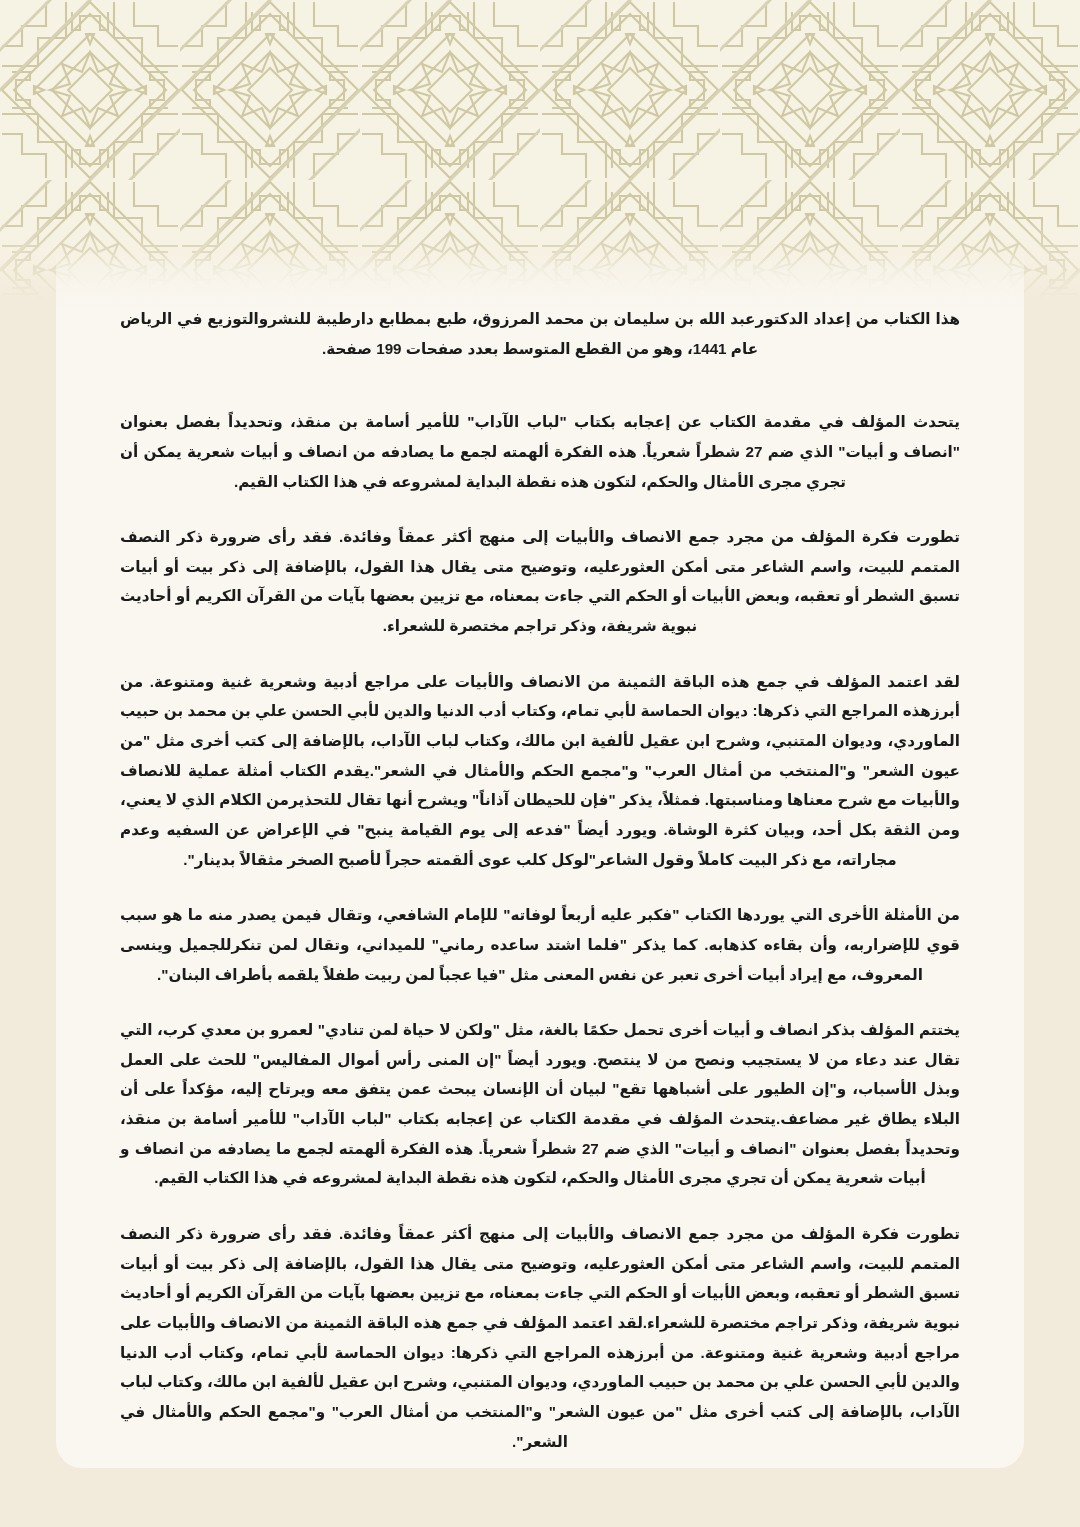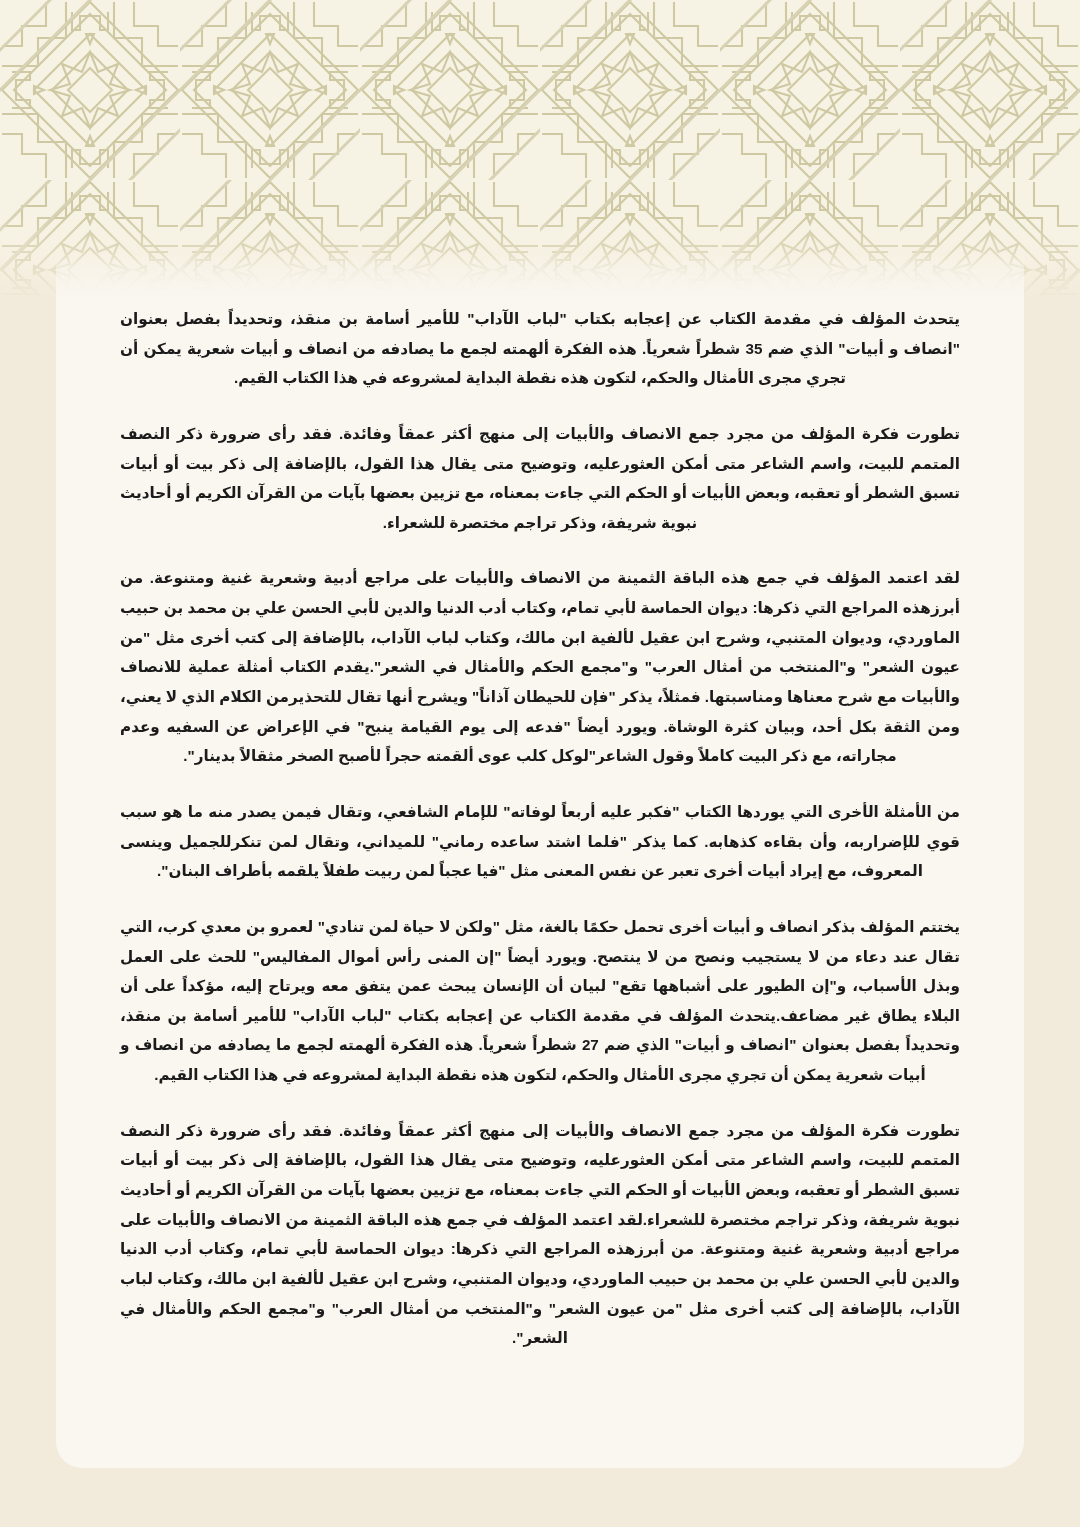--- a/index.html
+++ b/index.html
@@ -153,21 +153,22 @@
           <stop offset="100%" stop-color="#F2EADB" stop-opacity="1"></stop>
         </linearGradient>
       </defs>
       <rect x="0" y="0" width="1080" height="300" fill="url(#geo-tile)"></rect>
       <rect x="0" y="0" width="1080" height="300" fill="url(#fade-out)"></rect>
     </svg>
   </div>
 
 
   <div id="content-card">
-    <p class="para">يتحدث المؤلف في مقدمة الكتاب عن إعجابه بكتاب "لباب الآداب" للأمير أسامة بن منقذ، وتحديداً بفصل بعنوان "انصاف و أبيات" الذي ضم 35 شطراً شعرياً. هذه الفكرة ألهمته لجمع ما يصادفه من انصاف و أبيات شعرية يمكن أن تجري مجرى الأمثال والحكم، لتكون هذه نقطة البداية لمشروعه في هذا الكتاب القيم.</p>
+    <p class="para lead">هذا الكتاب من إعداد الدكتورعبد الله بن سليمان بن محمد المرزوق، طبع بمطابع دارطيبة للنشروالتوزيع في الرياض عام 1441، وهو من القطع المتوسط بعدد صفحات 199 صفحة.</p>
+    <p class="para">يتحدث المؤلف في مقدمة الكتاب عن إعجابه بكتاب "لباب الآداب" للأمير أسامة بن منقذ، وتحديداً بفصل بعنوان "انصاف و أبيات" الذي ضم 27 شطراً شعرياً. هذه الفكرة ألهمته لجمع ما يصادفه من انصاف و أبيات شعرية يمكن أن تجري مجرى الأمثال والحكم، لتكون هذه نقطة البداية لمشروعه في هذا الكتاب القيم.</p>
     <p class="para">تطورت فكرة المؤلف من مجرد جمع الانصاف والأبيات إلى منهج أكثر عمقاً وفائدة. فقد رأى ضرورة ذكر النصف المتمم للبيت، واسم الشاعر متى أمكن العثورعليه، وتوضيح متى يقال هذا القول، بالإضافة إلى ذكر بيت أو أبيات تسبق الشطر أو تعقبه، وبعض الأبيات أو الحكم التي جاءت بمعناه، مع تزيين بعضها بآيات من القرآن الكريم أو أحاديث نبوية شريفة، وذكر تراجم مختصرة للشعراء.</p>
     <p class="para">لقد اعتمد المؤلف في جمع هذه الباقة الثمينة من الانصاف والأبيات على مراجع أدبية وشعرية غنية ومتنوعة. من أبرزهذه المراجع التي ذكرها: ديوان الحماسة لأبي تمام، وكتاب أدب الدنيا والدين لأبي الحسن علي بن محمد بن حبيب الماوردي، وديوان المتنبي، وشرح ابن عقيل لألفية ابن مالك، وكتاب لباب الآداب، بالإضافة إلى كتب أخرى مثل "من عيون الشعر" و"المنتخب من أمثال العرب" و"مجمع الحكم والأمثال في الشعر".يقدم الكتاب أمثلة عملية للانصاف والأبيات مع شرح معناها ومناسبتها. فمثلاً، يذكر "فإن للحيطان آذاناً" ويشرح أنها تقال للتحذيرمن الكلام الذي لا يعني، ومن الثقة بكل أحد، وبيان كثرة الوشاة. ويورد أيضاً "فدعه إلى يوم القيامة ينبح" في الإعراض عن السفيه وعدم مجاراته، مع ذكر البيت كاملاً وقول الشاعر"لوكل كلب عوى ألقمته حجراً لأصبح الصخر مثقالاً بدينار".</p>
     <p class="para">من الأمثلة الأخرى التي يوردها الكتاب "فكبر عليه أربعاً لوفاته" للإمام الشافعي، وتقال فيمن يصدر منه ما هو سبب قوي للإضراربه، وأن بقاءه كذهابه. كما يذكر "فلما اشتد ساعده رماني" للميداني، وتقال لمن تنكرللجميل وينسى المعروف، مع إيراد أبيات أخرى تعبر عن نفس المعنى مثل "فيا عجباً لمن ربيت طفلاً يلقمه بأطراف البنان".</p>
     <p class="para">يختتم المؤلف بذكر انصاف و أبيات أخرى تحمل حكمًا بالغة، مثل "ولكن لا حياة لمن تنادي" لعمرو بن معدي كرب، التي تقال عند دعاء من لا يستجيب ونصح من لا ينتصح. ويورد أيضاً "إن المنى رأس أموال المفاليس" للحث على العمل وبذل الأسباب، و"إن الطيور على أشباهها تقع" لبيان أن الإنسان يبحث عمن يتفق معه ويرتاح إليه، مؤكداً على أن البلاء يطاق غير مضاعف.يتحدث المؤلف في مقدمة الكتاب عن إعجابه بكتاب "لباب الآداب" للأمير أسامة بن منقذ، وتحديداً بفصل بعنوان "انصاف و أبيات" الذي ضم 27 شطراً شعرياً. هذه الفكرة ألهمته لجمع ما يصادفه من انصاف و أبيات شعرية يمكن أن تجري مجرى الأمثال والحكم، لتكون هذه نقطة البداية لمشروعه في هذا الكتاب القيم.</p>
     <p class="para">تطورت فكرة المؤلف من مجرد جمع الانصاف والأبيات إلى منهج أكثر عمقاً وفائدة. فقد رأى ضرورة ذكر النصف المتمم للبيت، واسم الشاعر متى أمكن العثورعليه، وتوضيح متى يقال هذا القول، بالإضافة إلى ذكر بيت أو أبيات تسبق الشطر أو تعقبه، وبعض الأبيات أو الحكم التي جاءت بمعناه، مع تزيين بعضها بآيات من القرآن الكريم أو أحاديث نبوية شريفة، وذكر تراجم مختصرة للشعراء.لقد اعتمد المؤلف في جمع هذه الباقة الثمينة من الانصاف والأبيات على مراجع أدبية وشعرية غنية ومتنوعة. من أبرزهذه المراجع التي ذكرها: ديوان الحماسة لأبي تمام، وكتاب أدب الدنيا والدين لأبي الحسن علي بن محمد بن حبيب الماوردي، وديوان المتنبي، وشرح ابن عقيل لألفية ابن مالك، وكتاب لباب الآداب، بالإضافة إلى كتب أخرى مثل "من عيون الشعر" و"المنتخب من أمثال العرب" و"مجمع الحكم والأمثال في الشعر".</p>
   </div>
 
 </div>
 
 </body></html>

